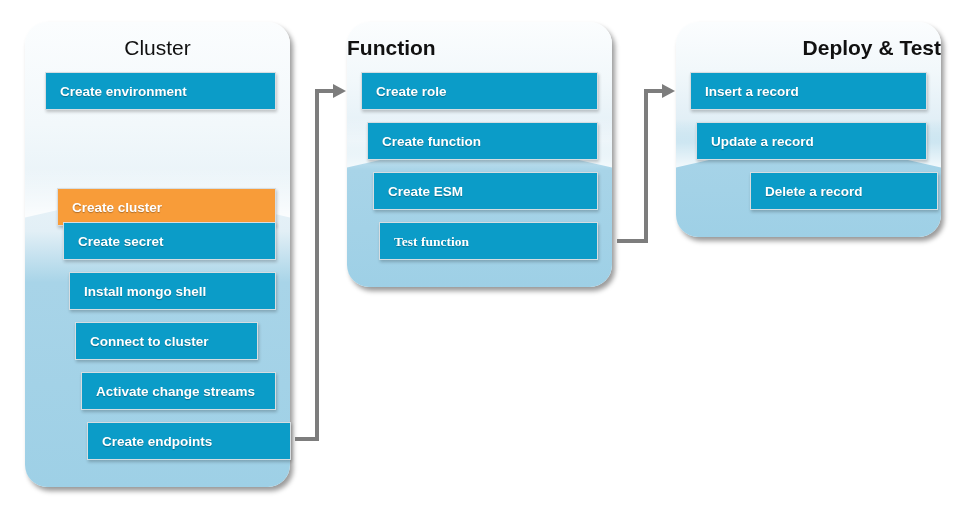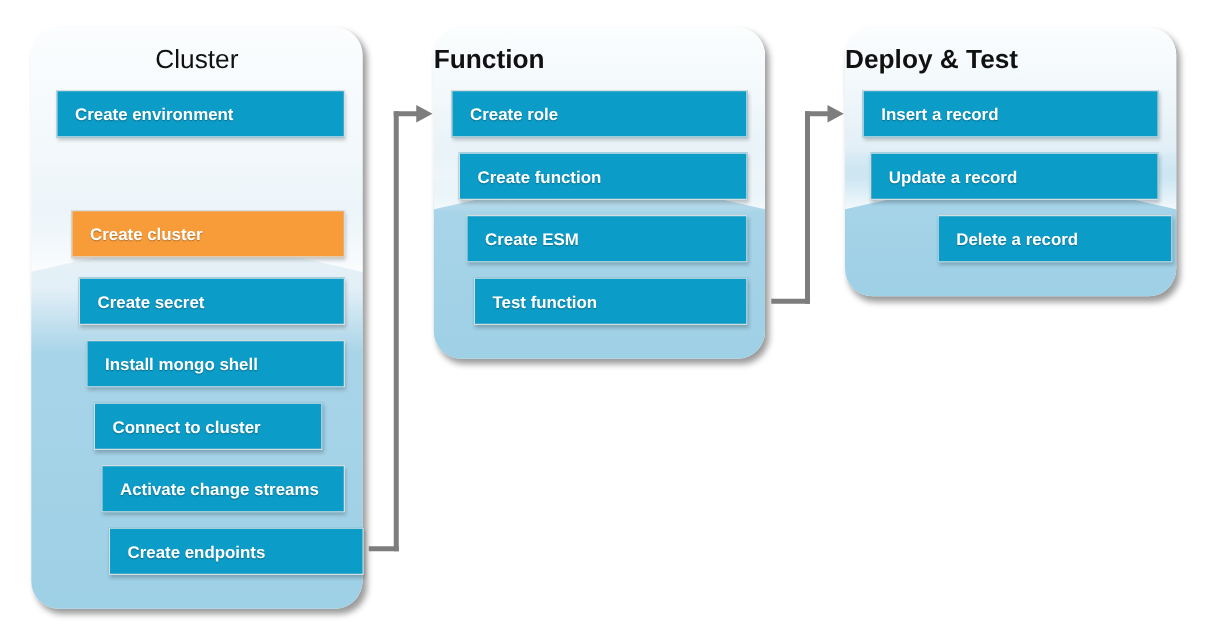--- a/index.html
+++ b/index.html
@@ -79,42 +79,42 @@
 
 <div id="canvas">
 
   <div class="panel" style="left:25px; top:22px; width:265px; height:465px;">
     <div class="sheen" style="top:145px;"></div>
   </div>
   <div class="panel-title" style="position:absolute; left:25px; top:36px; width:265px; text-align:center;
               font-size:21px; font-weight:normal; color:#111;">Cluster</div>
 
   <div class="step" style="left:45px; top:72px; width:231px;">Create environment</div>
-  <div class="step highlight" style="left:57px; top:168px; width:219px;">Create cluster</div>
+  <div class="step highlight" style="left:57px; top:188px; width:219px;">Create cluster</div>
   <div class="step" style="left:63px; top:222px; width:213px;">Create secret</div>
   <div class="step" style="left:69px; top:272px; width:207px;">Install mongo shell</div>
   <div class="step" style="left:75px; top:322px; width:183px;">Connect to cluster</div>
   <div class="step" style="left:81px; top:372px; width:195px;">Activate change streams</div>
   <div class="step" style="left:87px; top:422px; width:204px;">Create endpoints</div>
 
   <div class="panel" style="left:347px; top:22px; width:265px; height:265px;">
     <div class="sheen" style="top:95px;"></div>
   </div>
   <div class="panel-title" style="position:absolute; left:347px; top:36px; width:265px; text-align:left;
               font-size:21px; font-weight:bold; color:#111;">Function</div>
 
   <div class="step" style="left:361px; top:72px; width:237px;">Create role</div>
   <div class="step" style="left:367px; top:122px; width:231px;">Create function</div>
   <div class="step" style="left:373px; top:172px; width:225px;">Create ESM</div>
-  <div class="step" style="left:379px; top:222px; width:219px;">Test function</div>
+  <div class="step" style="left:379px; top:222px; width:219px;font-family:Liberation Serif, serif;">Test function</div>
 
   <div class="panel" style="left:676px; top:22px; width:265px; height:215px;">
     <div class="sheen" style="top:95px;"></div>
   </div>
-  <div class="panel-title" style="position:absolute; left:676px; top:36px; width:265px; text-align:left;
+  <div class="panel-title" style="position:absolute; left:676px; top:36px; width:265px; text-align:right;
               font-size:21px; font-weight:bold; color:#111;">Deploy &amp; Test</div>
 
   <div class="step" style="left:690px; top:72px; width:237px;">Insert a record</div>
   <div class="step" style="left:696px; top:122px; width:231px;">Update a record</div>
   <div class="step" style="left:702px; top:172px; width:188px;margin-left:48px;">Delete a record</div>
 
   <div class="conn" style="left:295px; top:437px; width:24px; height:4px;"></div>
   <div class="conn" style="left:315px; top:89px; width:4px; height:352px;"></div>
   <div class="conn" style="left:315px; top:89px; width:21px; height:4px;"></div>
   <div class="arrowhead" style="left:333px; top:84px;"></div>

